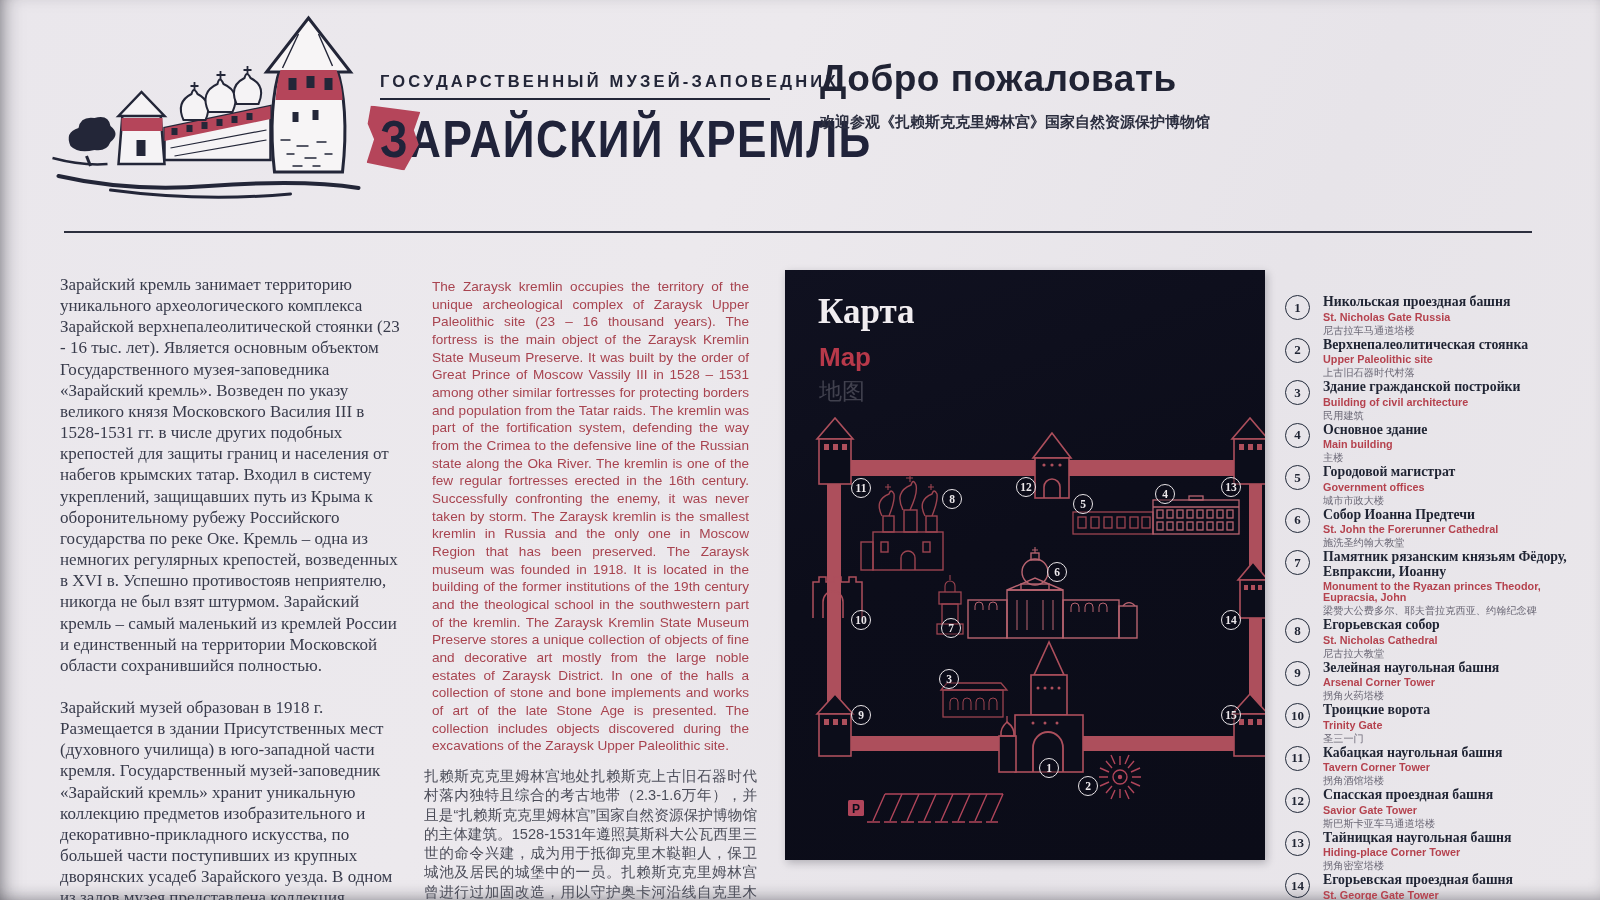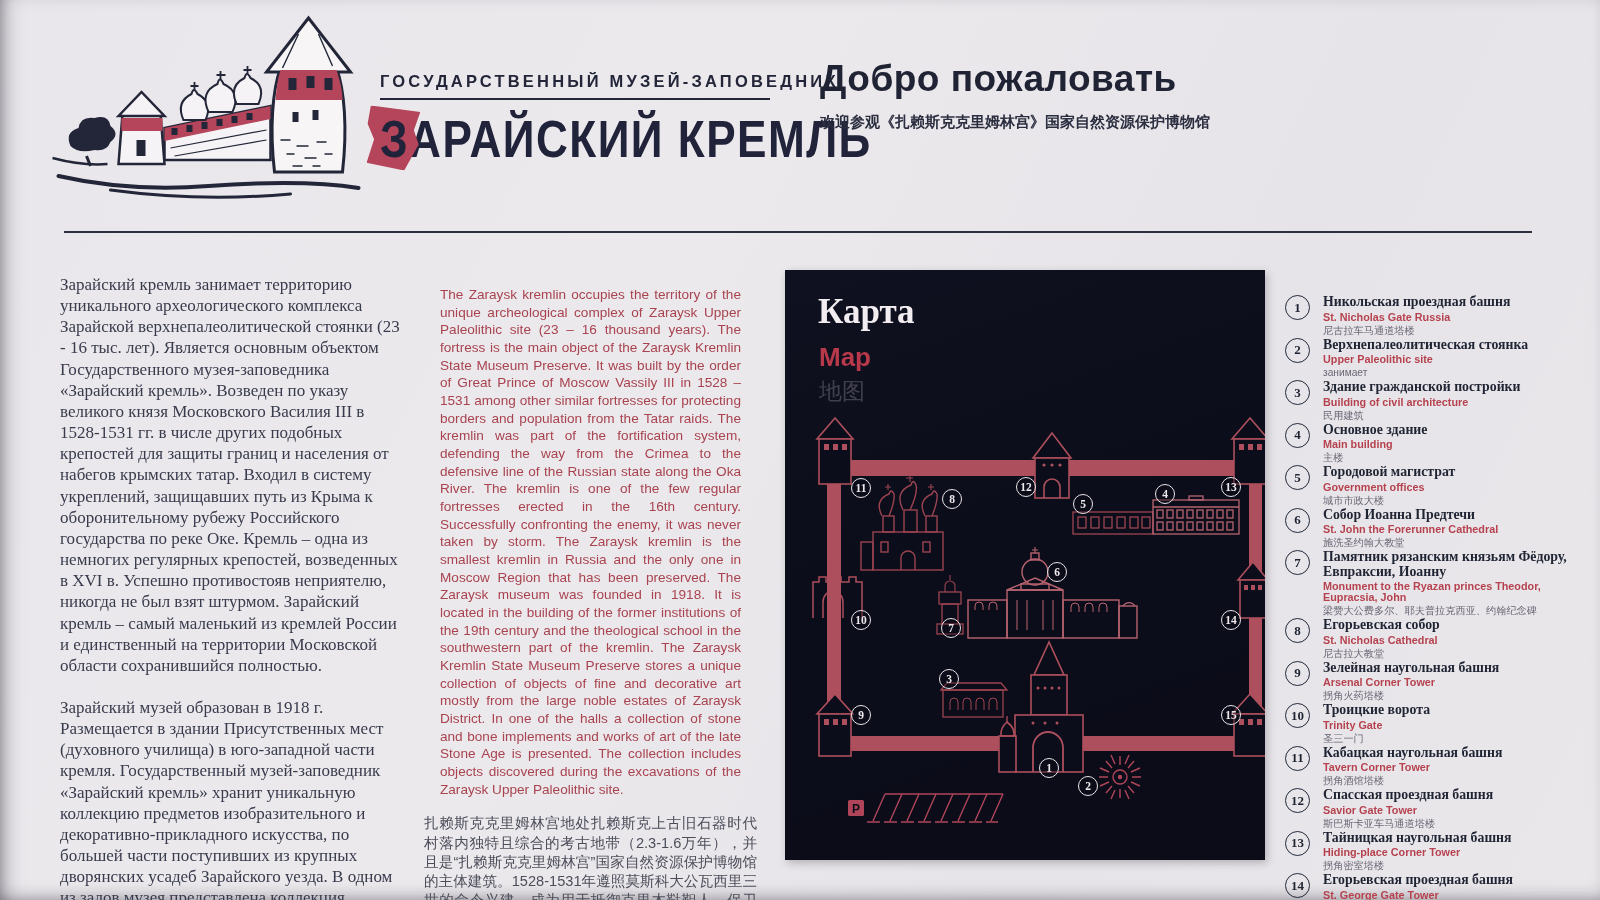--- a/index.html
+++ b/index.html
@@ -40,21 +40,21 @@
   .divider{position:absolute;left:64px;top:231px;width:1468px;height:2px;background:#2c2f3e;border:0;}
   
   .col-ru{
     position:absolute;left:60px;top:274px;width:348px;
     font-family:"Liberation Serif",serif;font-size:17px;line-height:1.245;color:#383b4b;
   }
   .col-ru p{margin:0;}
   .col-ru p + p{margin-top:21px;}
   .col-en{position:absolute;left:424px;top:270px;width:333px;}
   .col-en .en{
-    margin:16px;font-size:13.6px;line-height:1.3;font-weight:500;color:#a8434f;text-align:justify;
+    margin:8px;font-size:13.6px;line-height:1.3;font-weight:500;color:#a8434f;text-align:justify;
   }
   .col-en .zh{
     margin:12px 0 0 0;font-size:14.6px;line-height:1.32;color:#4b4d59;text-align:justify;
   }
   
   .map-panel{
     position:absolute;left:785px;top:270px;width:480px;height:590px;
     background:linear-gradient(160deg,#101120 0%,#0c0d1a 45%,#0b0c18 100%);
     box-shadow:2px 3px 8px rgba(20,20,30,.25);
   }
@@ -371,21 +371,21 @@
           <div class="l-ru">Никольская проездная башня</div>
           <div class="l-en">St. Nicholas Gate Russia</div>
           <div class="l-zh">尼古拉车马通道塔楼</div>
         </div>
       </div>
       <div class="legend-item">
         <div class="legend-num">2</div>
         <div class="legend-texts">
           <div class="l-ru">Верхнепалеолитическая стоянка</div>
           <div class="l-en">Upper Paleolithic site</div>
-          <div class="l-zh">занимает</div>
+          <div class="l-zh">上古旧石器时代村落</div>
         </div>
       </div>
       <div class="legend-item">
         <div class="legend-num">3</div>
         <div class="legend-texts">
           <div class="l-ru">Здание гражданской постройки</div>
           <div class="l-en">Building of civil architecture</div>
           <div class="l-zh">民用建筑</div>
         </div>
       </div>

